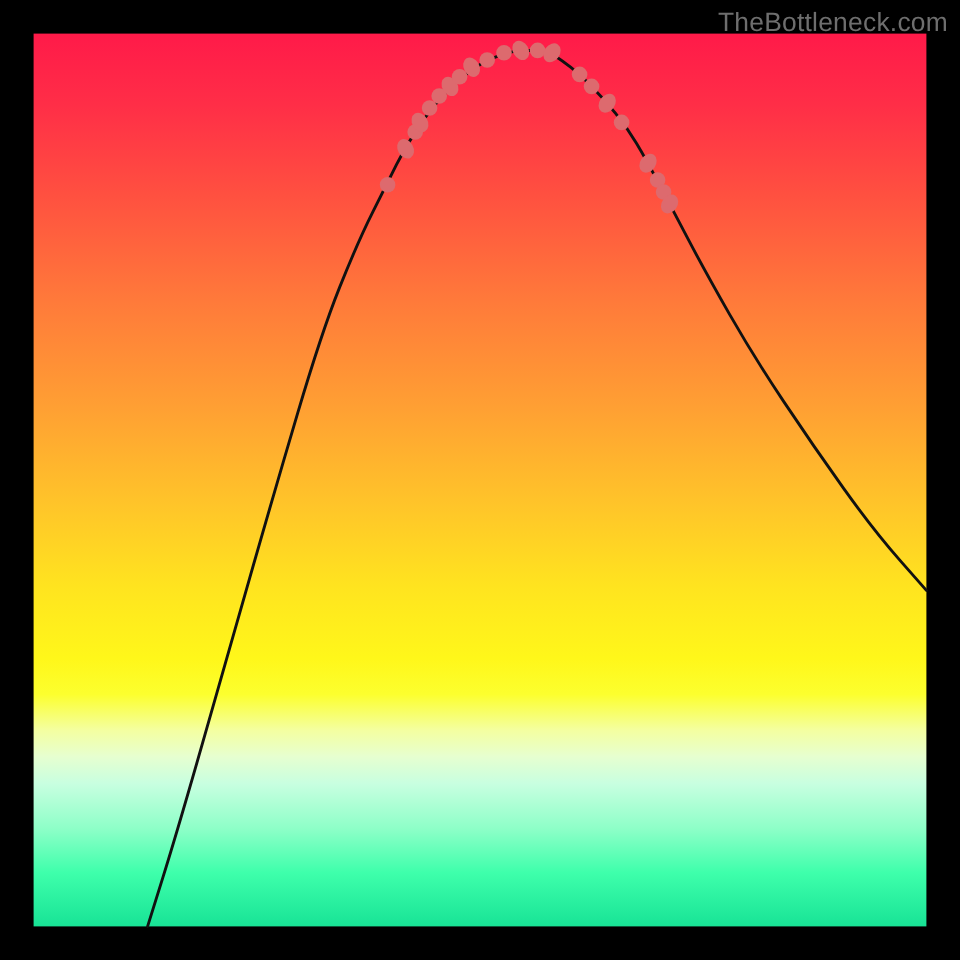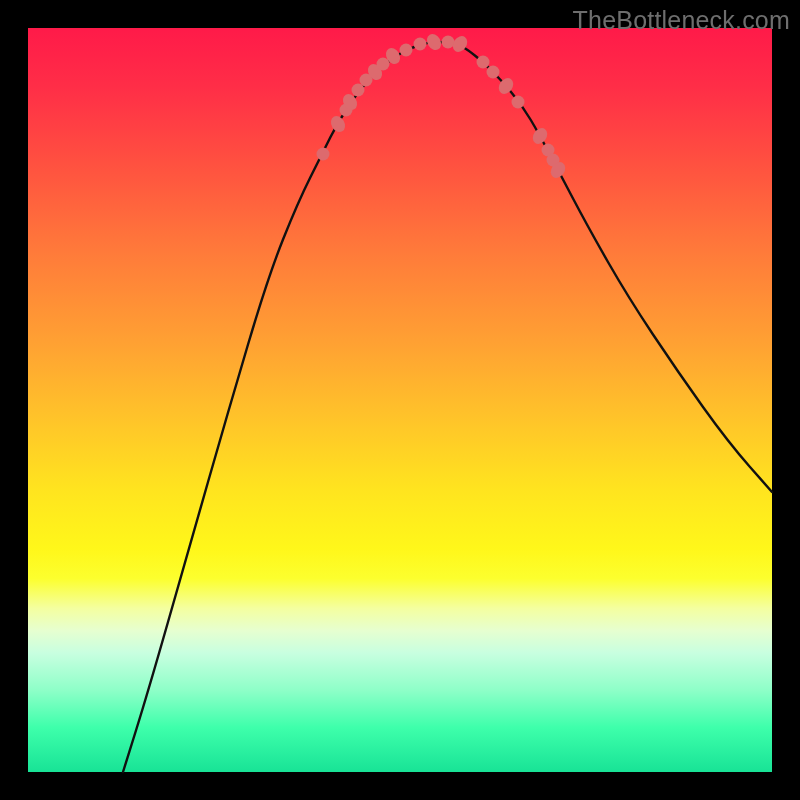--- a/index.html
+++ b/index.html
@@ -32,21 +32,21 @@
       #c8ffe0 84%,
       #8effc8 89%,
       #3effab 94%,
       #18e396 100%);
   }
   .watermark {
     position: absolute;
     top: 6px;
     right: 10px;
     color: #6e6e6e;
-    font-size: 25px;
+    font-size: 22px;
     letter-spacing: 0.2px;
     font-weight: 400;
     user-select: none;
   }
   svg.curve {
     position: absolute;
     left: 0;
     top: 0;
     width: 744px;
     height: 744px;

